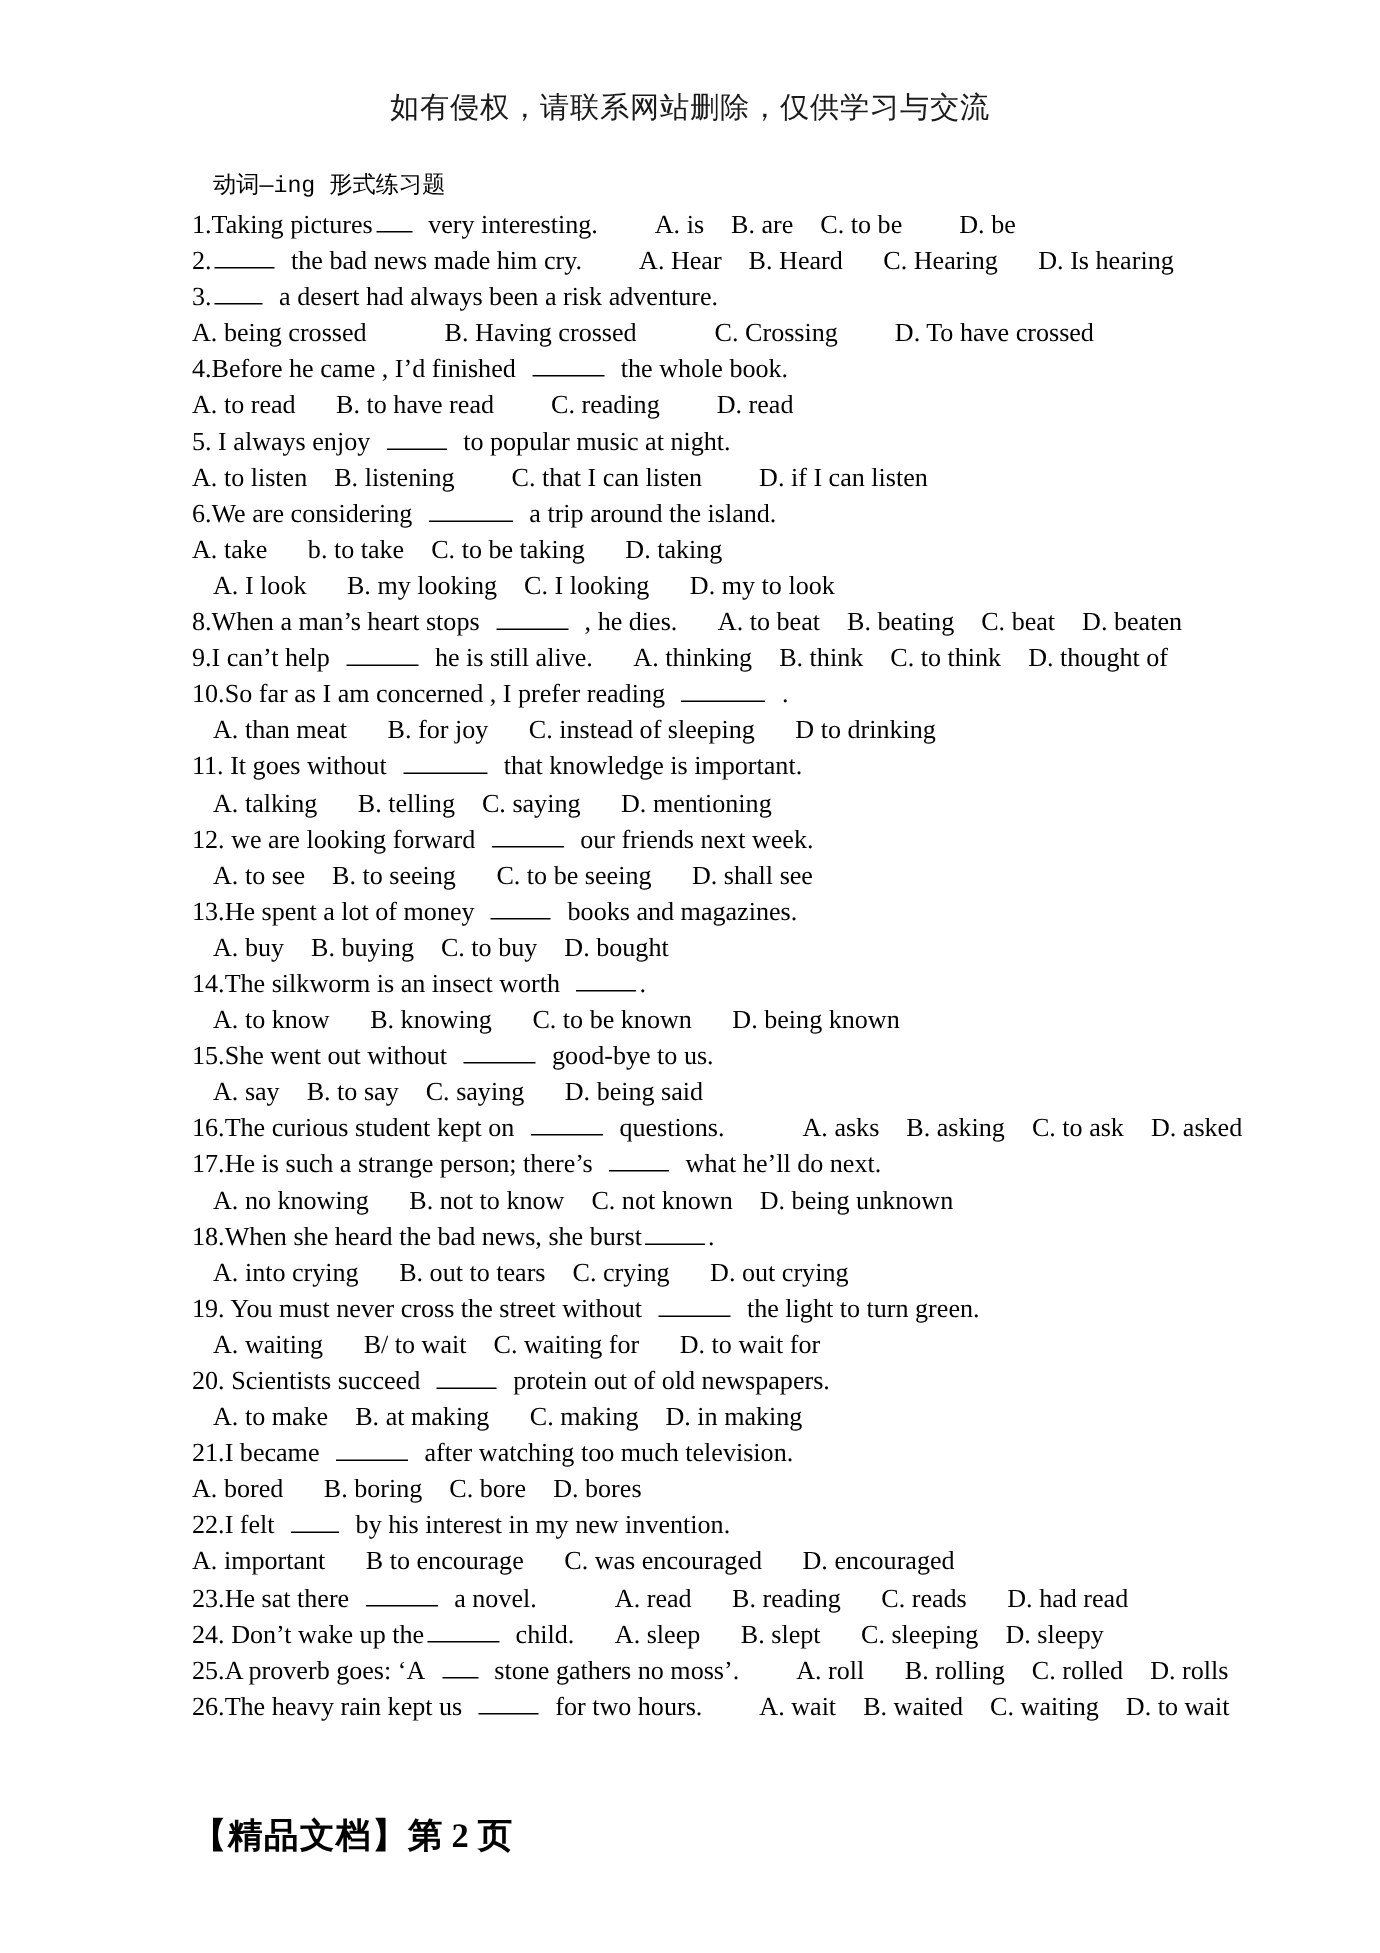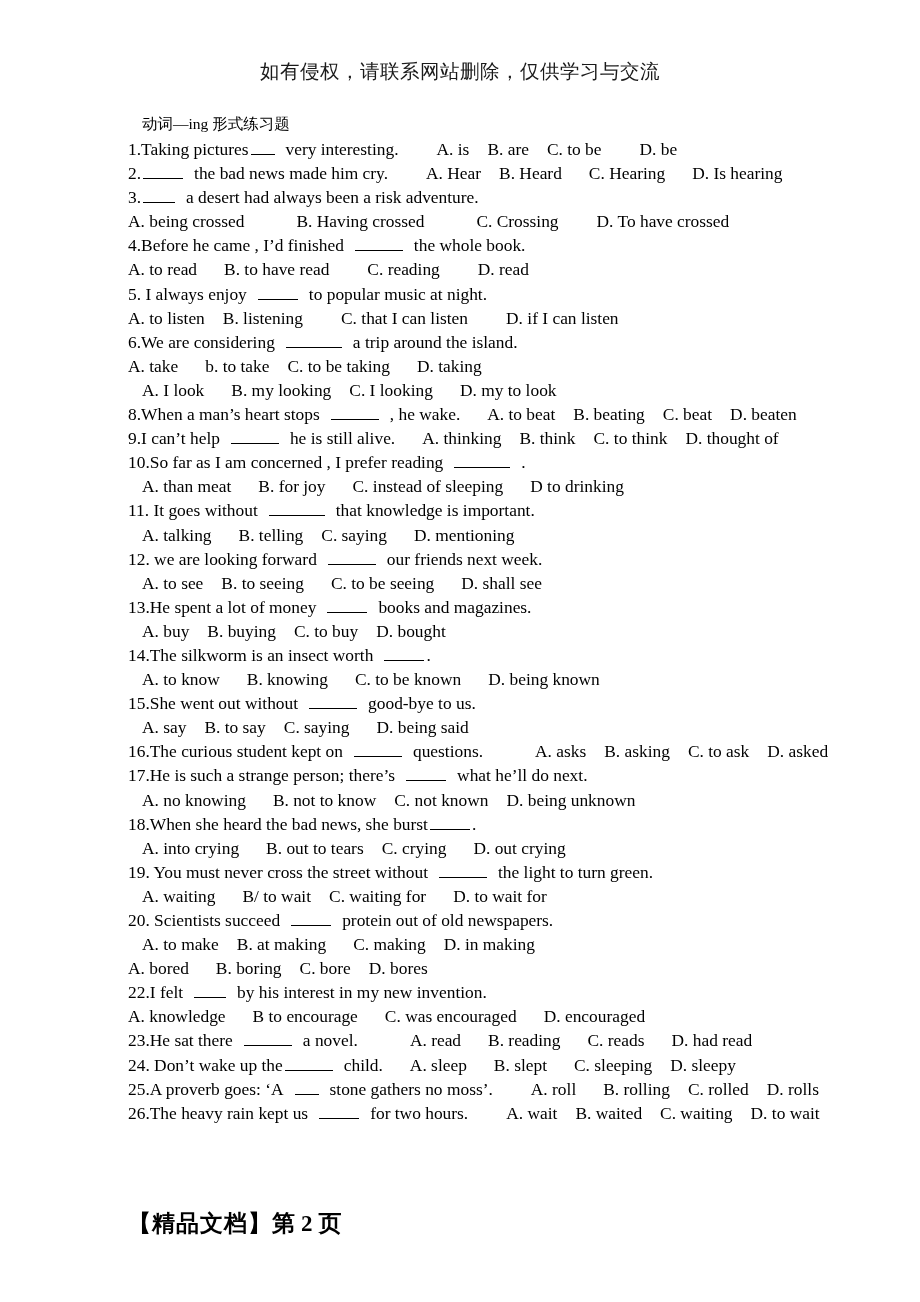--- a/index.html
+++ b/index.html
@@ -46,21 +46,21 @@
     left: 128px;
     width: 700px;
   }
 
   .doc-title {
     font-size: 15.5px;
     line-height: 24px;
     padding-left: 14px;
     margin-bottom: 1px;
     white-space: nowrap;
-    font-family: Liberation Serif, serif;
+    font-family: Liberation Mono, monospace;
   }
 
   .qline {
     font-size: 17.4px;
     line-height: 24.1px;
     white-space: nowrap;
     font-family: "Liberation Serif", "DejaVu Serif", serif;
   }
   .qline.indent { padding-left: 14px; }
 
@@ -123,21 +123,21 @@
     <div class="qline"><span>A. to read</span><span class="sp3"></span><span>B. to have read</span><span class="sp4"></span><span>C. reading</span><span class="sp4"></span><span>D. read</span></div>
 
     <div class="qline"><span>5.</span><span> I always enjoy</span><span class="sp1"></span><span class="blank b-md"></span><span class="sp1"></span><span>to popular music at night.</span></div>
     <div class="qline"><span>A. to listen</span><span class="sp2"></span><span>B. listening</span><span class="sp4"></span><span>C. that I can listen</span><span class="sp4"></span><span>D. if I can listen</span></div>
 
     <div class="qline"><span>6.</span><span>We are considering</span><span class="sp1"></span><span class="blank b-xl"></span><span class="sp1"></span><span>a trip around the island.</span></div>
     <div class="qline"><span>A. take</span><span class="sp3"></span><span>b. to take</span><span class="sp2"></span><span>C. to be taking</span><span class="sp3"></span><span>D. taking</span></div>
 
     <div class="qline indent"><span>A. I look</span><span class="sp3"></span><span>B. my looking</span><span class="sp2"></span><span>C. I looking</span><span class="sp3"></span><span>D. my to look</span></div>
 
-    <div class="qline"><span>8.</span><span>When a man’s heart stops</span><span class="sp1"></span><span class="blank b-lg"></span><span class="sp1"></span><span>, he wake.</span><span class="sp3"></span><span>A. to beat</span><span class="sp2"></span><span>B. beating</span><span class="sp2"></span><span>C. beat</span><span class="sp2"></span><span>D. beaten</span></div>
+    <div class="qline"><span>8.</span><span>When a man’s heart stops</span><span class="sp1"></span><span class="blank b-lg"></span><span class="sp1"></span><span>, he dies.</span><span class="sp3"></span><span>A. to beat</span><span class="sp2"></span><span>B. beating</span><span class="sp2"></span><span>C. beat</span><span class="sp2"></span><span>D. beaten</span></div>
 
     <div class="qline"><span>9.</span><span>I can’t help</span><span class="sp1"></span><span class="blank b-lg"></span><span class="sp1"></span><span>he is still alive.</span><span class="sp3"></span><span>A. thinking</span><span class="sp2"></span><span>B. think</span><span class="sp2"></span><span>C. to think</span><span class="sp2"></span><span>D. thought of</span></div>
 
     <div class="qline"><span>10.</span><span>So far as I am concerned , I prefer reading</span><span class="sp1"></span><span class="blank b-xl"></span><span class="sp1"></span><span>.</span></div>
     <div class="qline indent"><span>A. than meat</span><span class="sp3"></span><span>B. for joy</span><span class="sp3"></span><span>C.   instead of sleeping</span><span class="sp3"></span><span>D to drinking</span></div>
 
     <div class="qline"><span>11.</span><span> It goes without</span><span class="sp1"></span><span class="blank b-xl"></span><span class="sp1"></span><span>that knowledge is important.</span></div>
     <div class="qline indent"><span>A. talking</span><span class="sp3"></span><span>B. telling</span><span class="sp2"></span><span>C. saying</span><span class="sp3"></span><span>D. mentioning</span></div>
 
     <div class="qline"><span>12.</span><span> we are looking forward</span><span class="sp1"></span><span class="blank b-lg"></span><span class="sp1"></span><span>our friends next week.</span></div>
@@ -159,24 +159,25 @@
 
     <div class="qline"><span>18.</span><span>When she heard the bad news, she burst</span><span class="blank b-md"></span><span>.</span></div>
     <div class="qline indent"><span>A. into crying</span><span class="sp3"></span><span>B. out to tears</span><span class="sp2"></span><span>C. crying</span><span class="sp3"></span><span>D. out crying</span></div>
 
     <div class="qline"><span>19.</span><span> You must never cross the street without</span><span class="sp1"></span><span class="blank b-lg"></span><span class="sp1"></span><span>the light to turn green.</span></div>
     <div class="qline indent"><span>A. waiting</span><span class="sp3"></span><span>B/ to wait</span><span class="sp2"></span><span>C. waiting for</span><span class="sp3"></span><span>D. to wait for</span></div>
 
     <div class="qline"><span>20.</span><span> Scientists succeed</span><span class="sp1"></span><span class="blank b-md"></span><span class="sp1"></span><span>protein out of old newspapers.</span></div>
     <div class="qline indent"><span>A. to make</span><span class="sp2"></span><span>B. at making</span><span class="sp3"></span><span>C. making</span><span class="sp2"></span><span>D. in making</span></div>
 
+    <div class="qline"><span>21.</span><span>I became</span><span class="sp1"></span><span class="blank b-lg"></span><span class="sp1"></span><span>after watching too much television.</span></div>
     <div class="qline"><span>A. bored</span><span class="sp3"></span><span>B. boring</span><span class="sp2"></span><span>C. bore</span><span class="sp2"></span><span>D. bores</span></div>
 
     <div class="qline"><span>22.</span><span>I felt</span><span class="sp1"></span><span class="blank b-sm"></span><span class="sp1"></span><span>by his interest in my new invention.</span></div>
-    <div class="qline"><span>A. knowledge</span><span class="sp3"></span><span>B to encourage</span><span class="sp3"></span><span>C. was encouraged</span><span class="sp3"></span><span>D. encouraged</span></div>
+    <div class="qline"><span>A. important</span><span class="sp3"></span><span>B to encourage</span><span class="sp3"></span><span>C. was encouraged</span><span class="sp3"></span><span>D. encouraged</span></div>
 
     <div class="qline"><span>23.</span><span>He sat there</span><span class="sp1"></span><span class="blank b-lg"></span><span class="sp1"></span><span>a novel.</span><span class="sp5"></span><span>A. read</span><span class="sp3"></span><span>B. reading</span><span class="sp3"></span><span>C. reads</span><span class="sp3"></span><span>D. had read</span></div>
 
     <div class="qline"><span>24.</span><span> Don’t wake up the</span><span class="blank b-lg"></span><span class="sp1"></span><span>child.</span><span class="sp3"></span><span>A. sleep</span><span class="sp3"></span><span>B. slept</span><span class="sp3"></span><span>C. sleeping</span><span class="sp2"></span><span>D. sleepy</span></div>
 
     <div class="qline"><span>25.</span><span>A proverb goes: ‘A</span><span class="sp1"></span><span class="blank b-xs"></span><span class="sp1"></span><span>stone gathers no moss’.</span><span class="sp4"></span><span>A. roll</span><span class="sp3"></span><span>B. rolling</span><span class="sp2"></span><span>C. rolled</span><span class="sp2"></span><span>D. rolls</span></div>
 
     <div class="qline"><span>26.</span><span>The heavy rain kept us</span><span class="sp1"></span><span class="blank b-md"></span><span class="sp1"></span><span>for two hours.</span><span class="sp4"></span><span>A. wait</span><span class="sp2"></span><span>B. waited</span><span class="sp2"></span><span>C. waiting</span><span class="sp2"></span><span>D. to wait</span></div>
 
   </div>

